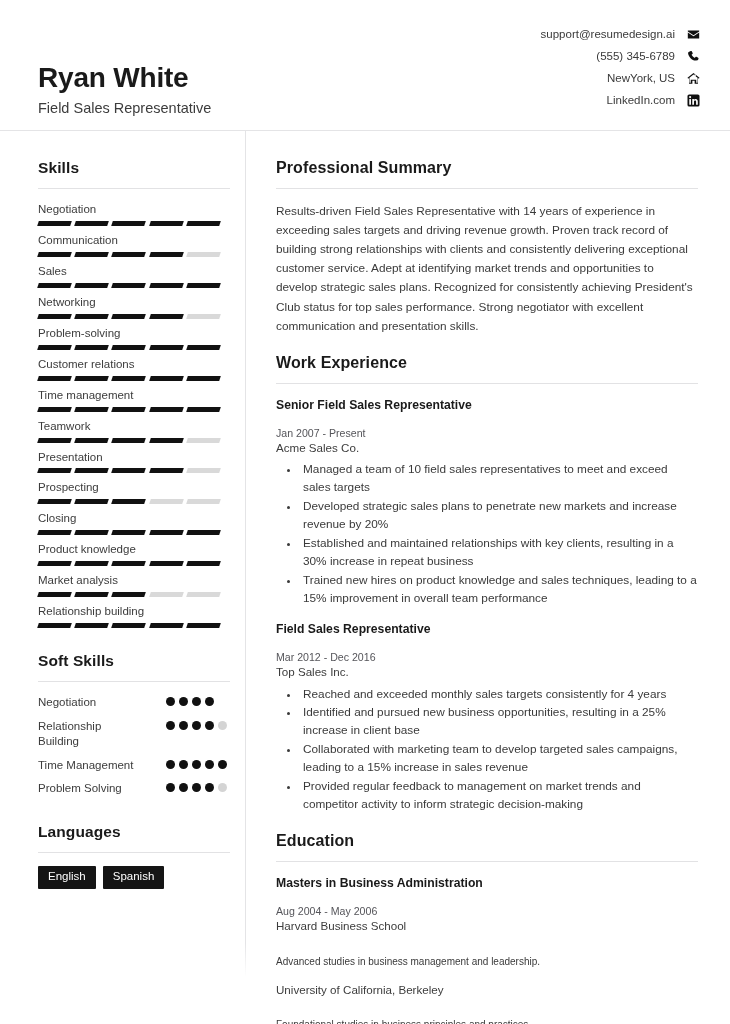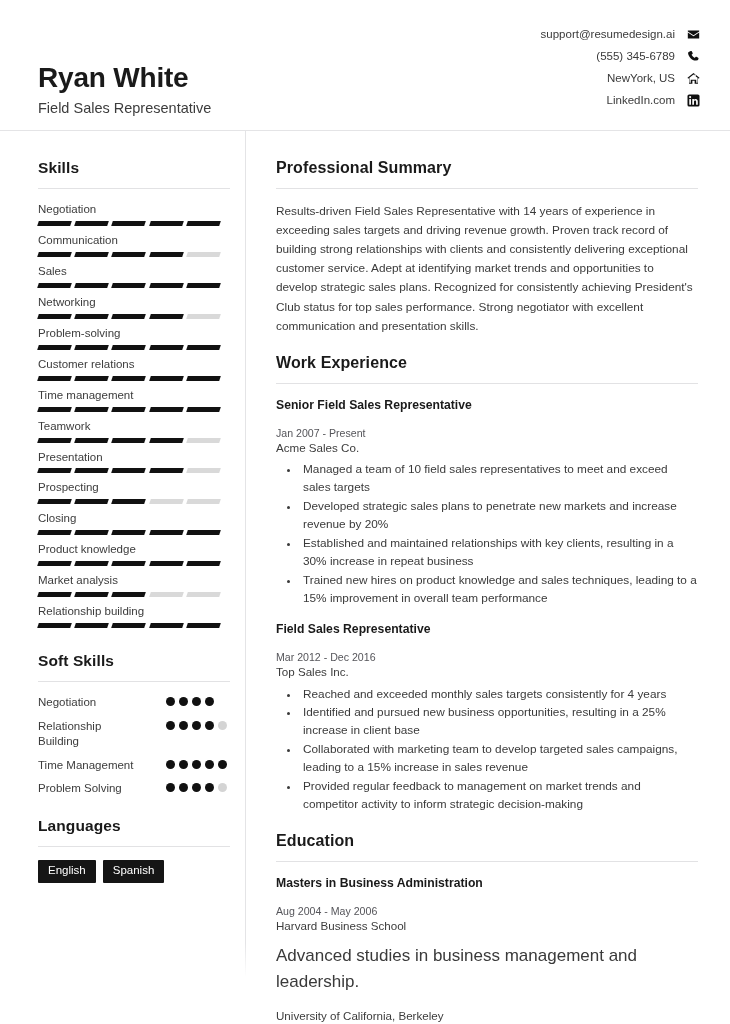--- a/index.html
+++ b/index.html
@@ -231,41 +231,41 @@
   }
 
   .entry-org {
     font-size: 11.6px;
     color: #3c3c3c;
     margin-top: 1px;
     line-height: 1.4;
   }
 
   .entry-desc {
-    font-size: 17px;
+    font-size: 10px;
     color: #3a3a3a;
     line-height: 1.55;
-    margin-top: 8px;
+    margin-top: 19px;
   }
 
   ul.bullets {
     margin: 5px 0 0 0;
     padding-left: 24px;
     list-style: disc;
   }
   ul.bullets li {
     font-size: 11.8px;
     line-height: 1.52;
     color: #3a3a3a;
     margin-bottom: 1px;
     padding-left: 3px;
   }
   ul.bullets li::marker { font-size: 11px; }
 
-  .mt18 { margin-top: 20px; }
+  .mt18 { margin-top: 26px; }
   .mt20 { margin-top: 24px; }
 </style>
 </head>
 <body>
 
 <div class="page">
 
   <div class="header">
     <div class="name-block">
       <div class="full-name">Ryan White</div>

